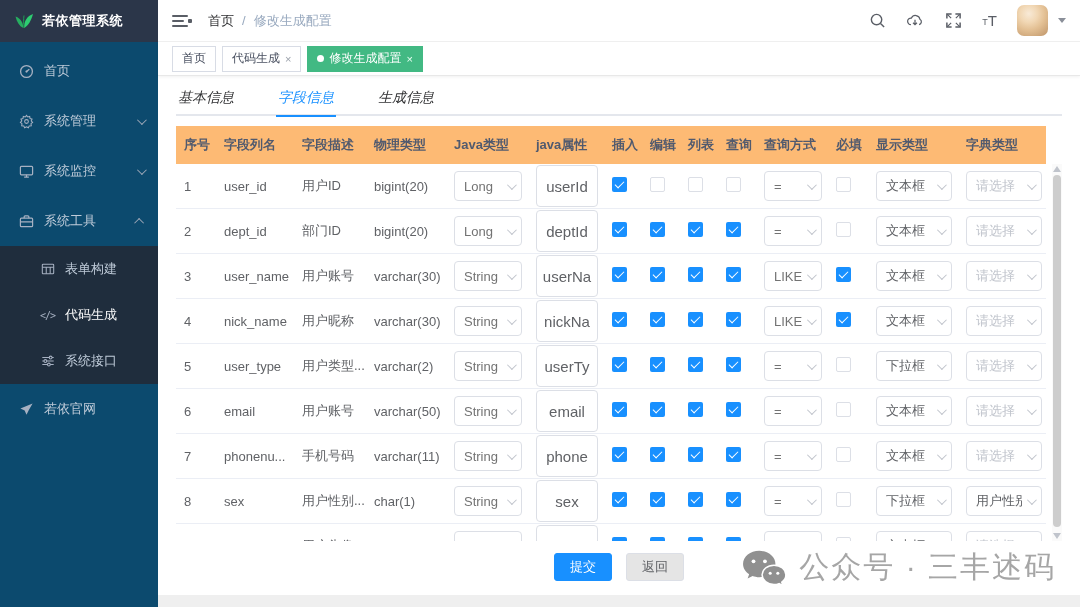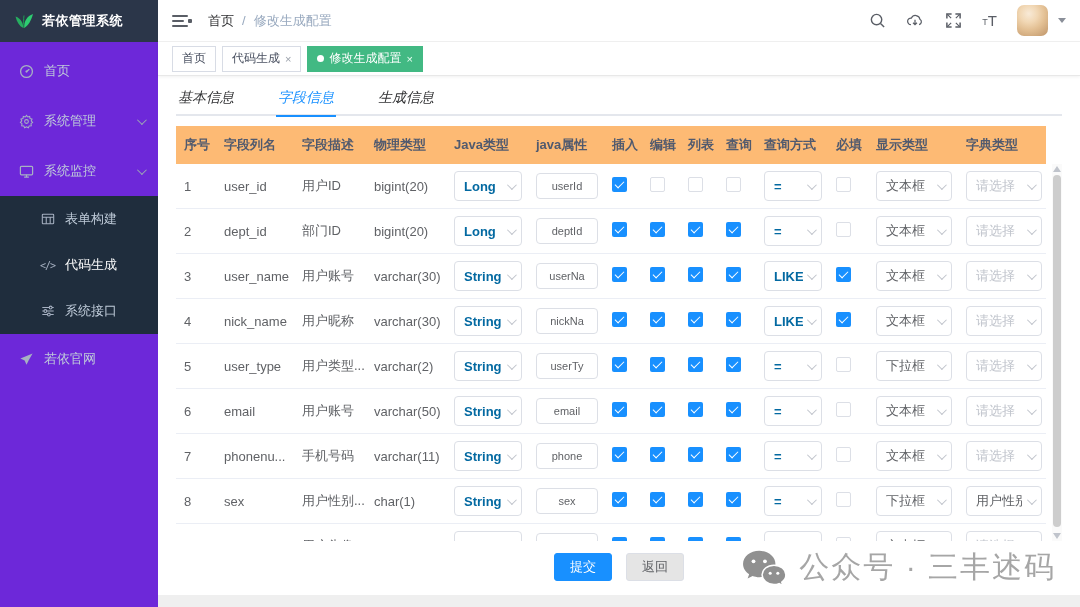--- a/index.html
+++ b/index.html
@@ -1,21 +1,21 @@
 <!DOCTYPE html>
 <html><head>
 <meta charset="utf-8">
 <style>
   * { margin:0; padding:0; box-sizing:border-box; }
   html,body { width:1080px; height:607px; overflow:hidden; background:#fff;
     font-family:"Liberation Sans","DejaVu Sans",sans-serif; }
   .app { display:flex; width:1080px; height:607px; }
 
   
-  .sidebar { width:158px; height:607px; background:#6d28d9; flex-shrink:0; display:flex; flex-direction:column; }
+  .sidebar { width:158px; height:607px; background:#0c4a6e; flex-shrink:0; display:flex; flex-direction:column; }
   .logo-bar { height:42px; background:#2b3649; display:flex; align-items:center; padding-left:14px; gap:8px; }
   .logo-title { color:#fff; font-size:13px; font-weight:bold; letter-spacing:.5px; }
   .menu { padding-top:4px; }
   .menu-item { height:50px; display:flex; align-items:center; padding:0 14px 0 18px; color:#bfcbd9; font-size:13px; cursor:pointer; }
   .menu-item .mi-icon { width:16px; height:16px; margin-right:10px; display:flex; align-items:center; justify-content:center; color:#a7b1c2; }
   .menu-item .mi-label { flex:1; }
   .chev { width:7px; height:7px; border-right:1.4px solid #9aa5b5; border-bottom:1.4px solid #9aa5b5; }
   .chev.down { transform:rotate(45deg) translateY(-2px); }
   .chev.up { transform:rotate(-135deg) translateY(-2px); }
   .submenu { background:#1f2d3d;text-align:right; }
@@ -63,25 +63,25 @@
   
   .grid-row { display:grid; grid-template-columns:40px 78px 72px 80px 82px 76px 38px 38px 38px 38px 72px 40px 90px 88px; align-items:center; width:870px; }
   .thead { background:#fdba74; height:38px; margin-top:10px; font-size:13px; font-weight:bold; color:#515a6e; }
   .thead .hcell { padding-left:8px; white-space:nowrap; overflow:hidden; }
   .tbody { height:377px; overflow:hidden; position:relative; width:886px; }
   .trow { height:45px; border-bottom:1px solid #ebeef5; font-size:13px; color:#606266; }
   .tcell { padding-left:8px; white-space:nowrap; overflow:hidden; }
   .sel { height:30px; border:1px solid #dcdfe6; border-radius:4px; background:#fff; display:flex; align-items:center; justify-content:space-between; padding:0 7px 0 9px; font-size:13px; cursor:pointer; }
   .sel .arrow { width:7px; height:7px; border-right:1.4px solid #c0c4cc; border-bottom:1.4px solid #c0c4cc; transform:rotate(45deg) translateY(-2px); flex-shrink:0; margin-left:4px; }
   .sel .sv { overflow:hidden; white-space:nowrap; }
-  .val-gray { color:#0369a1;font-weight:bold; }
+  .val-gray { color:#737373; }
   .val-dark { color:#606266; }
   .val-placeholder { color:#c0c4cc; }
   .w-javatype { width:68px; } .w-querytype { width:58px; } .w-display { width:76px; } .w-dict { width:76px; }
-  .inp { height:26px; width:62px; border:1px solid #dcdfe6; border-radius:4px; display:flex; align-items:center; justify-content:center; font-size:11px; color:#606266; overflow:hidden; white-space:nowrap; background:#fff; cursor:text; }
+  .inp { height:42px; width:62px; border:1px solid #dcdfe6; border-radius:4px; display:flex; align-items:center; justify-content:center; font-size:15px; color:#606266; overflow:hidden; white-space:nowrap; background:#fff; cursor:text; }
   .cb { width:15px; height:15px; border-radius:2px; cursor:pointer; position:relative; display:inline-block; }
   .cb.on { background:#1890ff; }
   .cb.on::after { content:''; position:absolute; left:5px; top:2px; width:4px; height:8px; border-right:1.6px solid #fff; border-bottom:1.6px solid #fff; transform:rotate(45deg); }
   .cb.off { background:#fff; border:1px solid #dcdfe6; }
 
   
   .vscroll { position:absolute; right:0; top:0; width:10px; height:377px; background:#fafafa; }
   .vs-up { position:absolute; top:2px; left:1px; width:0; height:0; border-left:4px solid transparent; border-right:4px solid transparent; border-bottom:6px solid #c0c4cc; }
   .vs-down { position:absolute; bottom:2px; left:1px; width:0; height:0; border-left:4px solid transparent; border-right:4px solid transparent; border-top:6px solid #c0c4cc; }
   .vs-thumb { position:absolute; top:11px; left:1px; width:8px; height:352px; background:#cdcdcd; border-radius:4px; }
@@ -140,20 +140,30 @@
         <span class="mi-icon">
           <svg width="15" height="15" viewBox="0 0 16 16">
               <rect x="1.5" y="2.5" width="13" height="9" rx="1" fill="none" stroke="#a7b1c2" stroke-width="1.3"></rect>
               <path d="M5.5 14 H10.5 M8 11.5 V14" stroke="#a7b1c2" stroke-width="1.3"></path>
             </svg>
         </span>
         <span class="mi-label">系统监控</span>
         <span class="chev down"></span>
       </div>
 
+      <div class="menu-item">
+        <span class="mi-icon">
+          <svg width="15" height="15" viewBox="0 0 16 16">
+              <rect x="1.5" y="4.5" width="13" height="9" rx="1" fill="none" stroke="#a7b1c2" stroke-width="1.3"></rect>
+              <path d="M5.5 4.5 V3 a1 1 0 0 1 1-1 h3 a1 1 0 0 1 1 1 v1.5 M1.5 8.5 H14.5" stroke="#a7b1c2" stroke-width="1.3" fill="none"></path>
+            </svg>
+        </span>
+        <span class="mi-label">系统工具</span>
+        <span class="chev up"></span>
+      </div>
 
       <div class="submenu">
         <div class="sub-item">
           <span class="mi-icon">
             <svg width="14" height="14" viewBox="0 0 16 16">
                 <rect x="1.5" y="2.5" width="13" height="11" rx="1" fill="none" stroke="#a7b1c2" stroke-width="1.2"></rect>
                 <path d="M1.5 6 H14.5 M6 6 V13.5 M10.5 6 V13.5" stroke="#a7b1c2" stroke-width="1.2"></path>
               </svg>
           </span>
           <span>表单构建</span>

